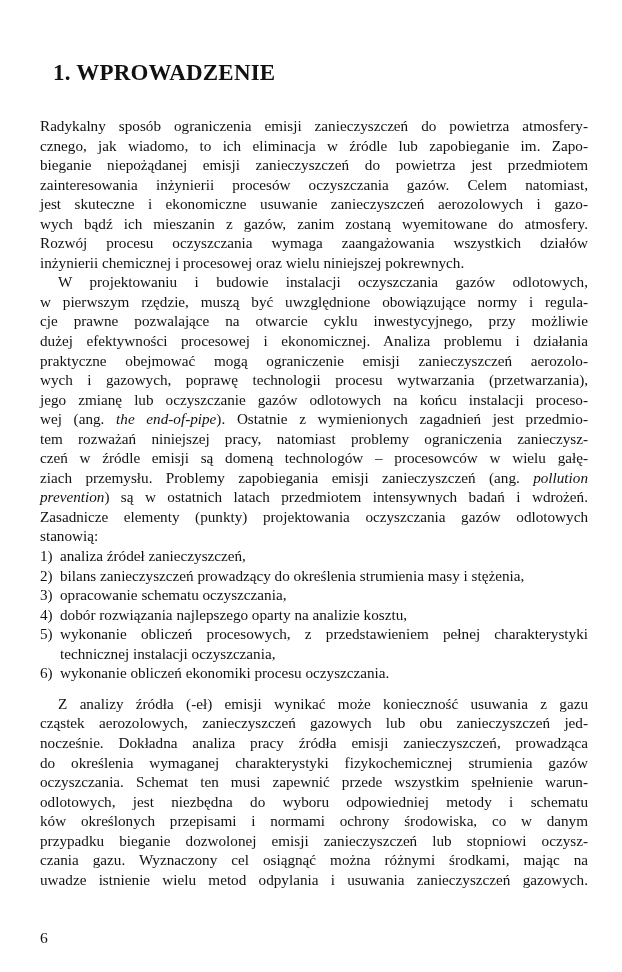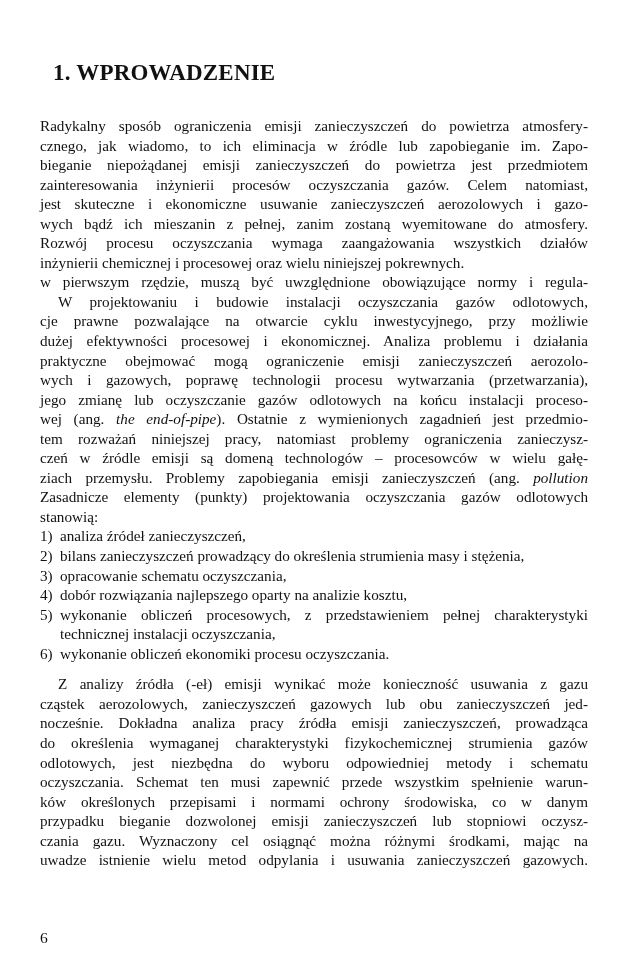--- a/index.html
+++ b/index.html
@@ -22,37 +22,38 @@
 
 <h1 class="title">1. WPROWADZENIE</h1>
 
 <div class="body">
   <div>
     <span class="ln">Radykalny sposób ograniczenia emisji zanieczyszczeń do powietrza atmosfery-</span>
     <span class="ln">cznego, jak wiadomo, to ich eliminacja w źródle lub zapobieganie im. Zapo-</span>
     <span class="ln">bieganie niepożądanej emisji zanieczyszczeń do powietrza jest przedmiotem</span>
     <span class="ln">zainteresowania inżynierii procesów oczyszczania gazów. Celem natomiast,</span>
     <span class="ln">jest skuteczne i ekonomiczne usuwanie zanieczyszczeń aerozolowych i gazo-</span>
-    <span class="ln">wych bądź ich mieszanin z pełnej, zanim zostaną wyemitowane do atmosfery.</span>
+    <span class="ln">wych bądź ich mieszanin z gazów, zanim zostaną wyemitowane do atmosfery.</span>
     <span class="ln">Rozwój procesu oczyszczania wymaga zaangażowania wszystkich działów</span>
     <span class="ln last">inżynierii chemicznej i procesowej oraz wielu niniejszej pokrewnych.</span>
   </div>
 
   <div>
+    <span class="ln ind">W projektowaniu i budowie instalacji oczyszczania gazów odlotowych,</span>
     <span class="ln">w pierwszym rzędzie, muszą być uwzględnione obowiązujące normy i regula-</span>
-    <span class="ln ind">W projektowaniu i budowie instalacji oczyszczania gazów odlotowych,</span>
     <span class="ln">cje prawne pozwalające na otwarcie cyklu inwestycyjnego, przy możliwie</span>
     <span class="ln">dużej efektywności procesowej i ekonomicznej. Analiza problemu i działania</span>
     <span class="ln">praktyczne obejmować mogą ograniczenie emisji zanieczyszczeń aerozolo-</span>
     <span class="ln">wych i gazowych, poprawę technologii procesu wytwarzania (przetwarzania),</span>
     <span class="ln">jego zmianę lub oczyszczanie gazów odlotowych na końcu instalacji proceso-</span>
     <span class="ln"><span>wej (ang. </span><i>the end-of-pipe</i><span>). Ostatnie z wymienionych zagadnień jest przedmio-</span></span>
     <span class="ln">tem rozważań niniejszej pracy, natomiast problemy ograniczenia zanieczysz-</span>
     <span class="ln">czeń w źródle emisji są domeną technologów – procesowców w wielu gałę-</span>
     <span class="ln"><span>ziach przemysłu. Problemy zapobiegania emisji zanieczyszczeń (ang. </span><i>pollution</i></span>
+    <span class="ln"><i>prevention</i><span>) są w ostatnich latach przedmiotem intensywnych badań i wdrożeń.</span></span>
     <span class="ln">Zasadnicze elementy (punkty) projektowania oczyszczania gazów odlotowych</span>
     <span class="ln last">stanowią:</span>
   </div>
 
   <div>
     <div class="ln li">
       <span class="num">1)</span>
       <span class="txt last">analiza źródeł zanieczyszczeń,</span>
     </div>
     <div class="ln li">
@@ -81,22 +82,22 @@
     </div>
   </div>
 
   <div class="gap"></div>
 
   <div>
     <span class="ln ind">Z analizy źródła (-eł) emisji wynikać może konieczność usuwania z gazu</span>
     <span class="ln">cząstek aerozolowych, zanieczyszczeń gazowych lub obu zanieczyszczeń jed-</span>
     <span class="ln">nocześnie. Dokładna analiza pracy źródła emisji zanieczyszczeń, prowadząca</span>
     <span class="ln">do określenia wymaganej charakterystyki fizykochemicznej strumienia gazów</span>
+    <span class="ln">oczyszczania. Schemat ten musi zapewnić przede wszystkim spełnienie warun-</span>
     <span class="ln">odlotowych, jest niezbędna do wyboru odpowiedniej metody i schematu</span>
-    <span class="ln">oczyszczania. Schemat ten musi zapewnić przede wszystkim spełnienie warun-</span>
     <span class="ln">ków określonych przepisami i normami ochrony środowiska, co w danym</span>
     <span class="ln">przypadku bieganie dozwolonej emisji zanieczyszczeń lub stopniowi oczysz-</span>
     <span class="ln">czania gazu. Wyznaczony cel osiągnąć można różnymi środkami, mając na</span>
     <span class="ln">uwadze istnienie wielu metod odpylania i usuwania zanieczyszczeń gazowych.</span>
   </div>
 </div>
 
 <div class="pageno">6</div>
 
 </body></html>

